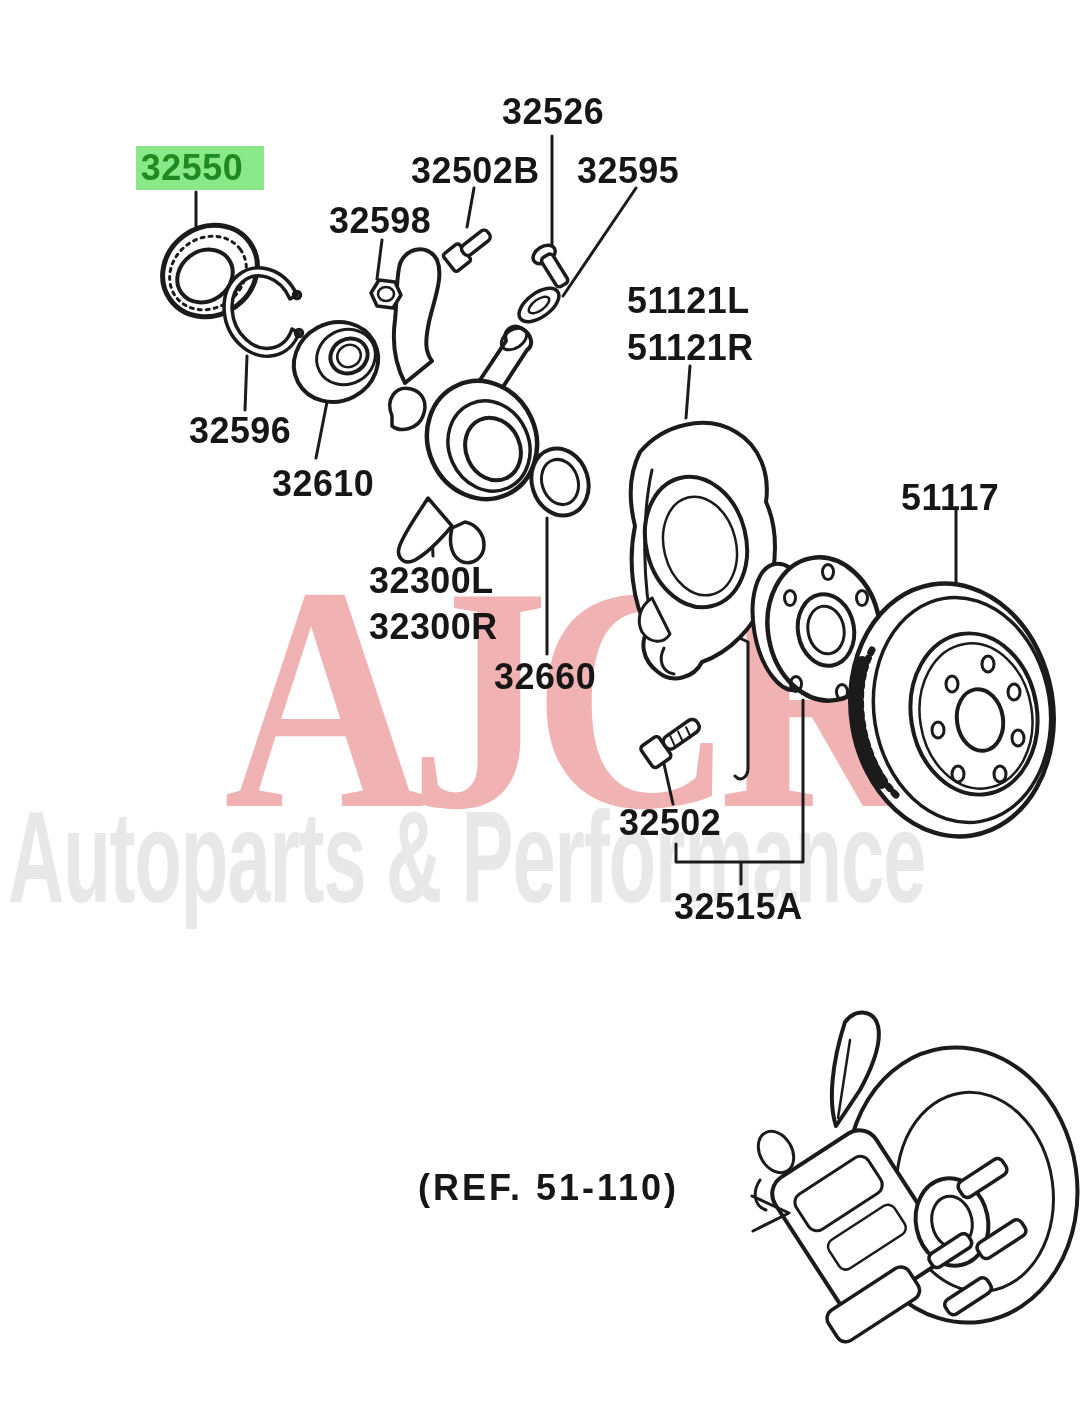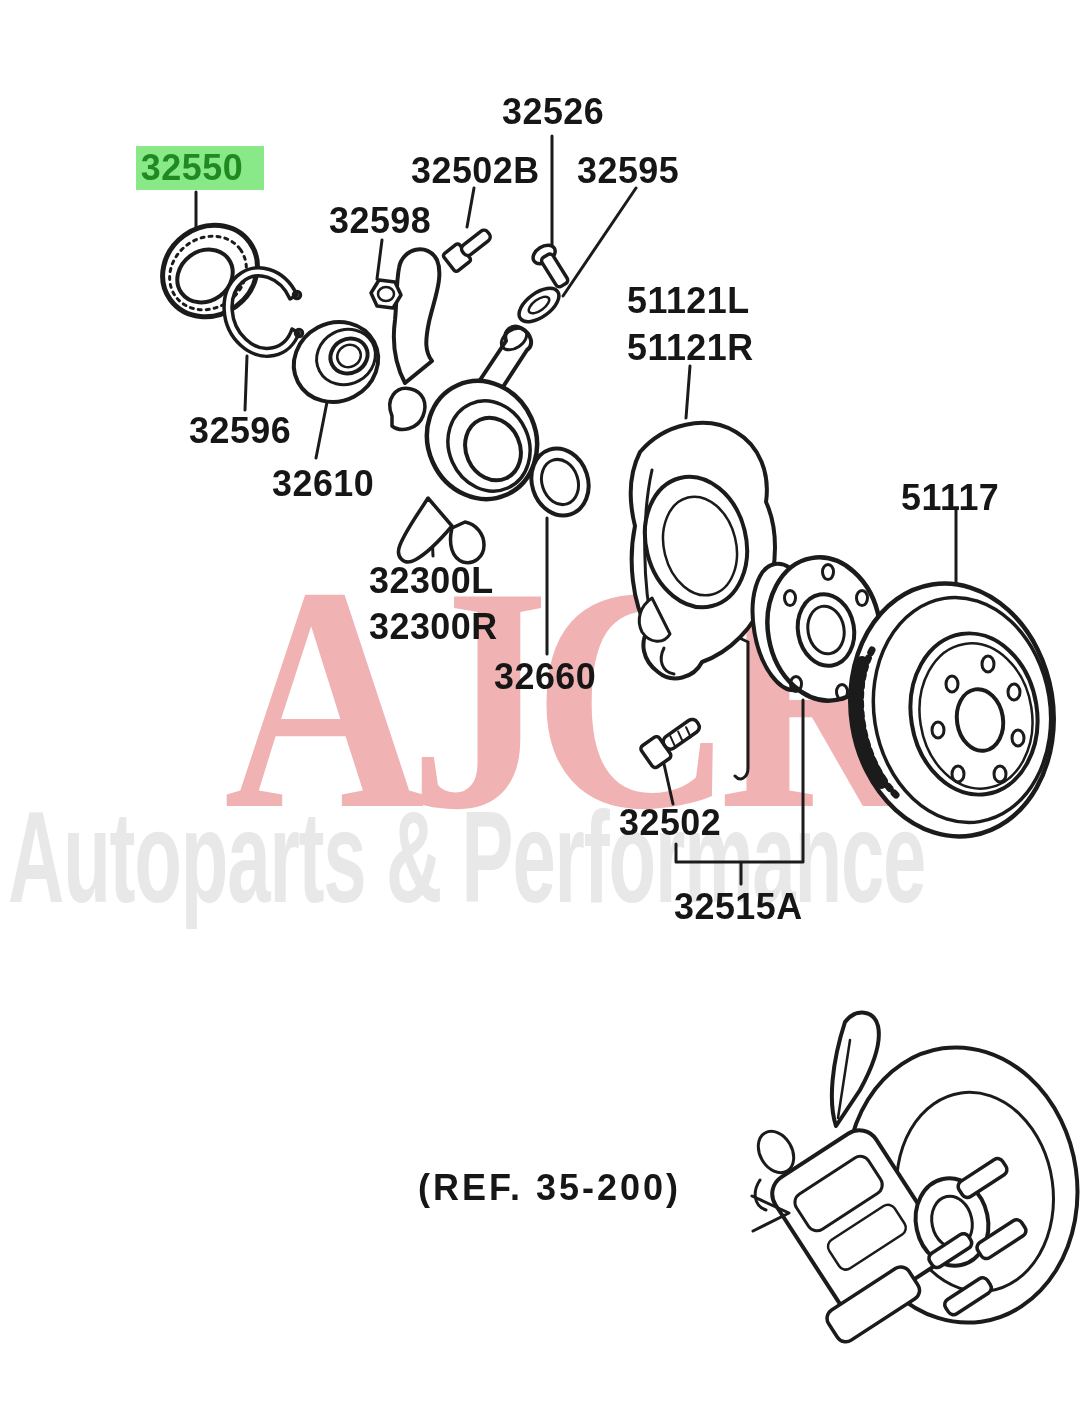--- a/index.html
+++ b/index.html
@@ -191,14 +191,14 @@
   <div class="lbl" style="left:627px;top:329px;">51121R</div>
   <div class="lbl" style="left:189px;top:412px;">32596</div>
   <div class="lbl" style="left:272px;top:465px;">32610</div>
   <div class="lbl" style="left:369px;top:562px;">32300L</div>
   <div class="lbl" style="left:369px;top:608px;">32300R</div>
   <div class="lbl" style="left:494px;top:658px;">32660</div>
   <div class="lbl" style="left:901px;top:479px;">51117</div>
   <div class="lbl" style="left:619px;top:804px;">32502</div>
   <div class="lbl" style="left:674px;top:888px;">32515A</div>
 
-  <div class="ref" style="left:418px;top:1170px;position:absolute;">(REF. 35-200)</div>
+  <div class="ref" style="left:418px;top:1170px;position:absolute;">(REF. 51-110)</div>
 </div>
 
 </body></html>

